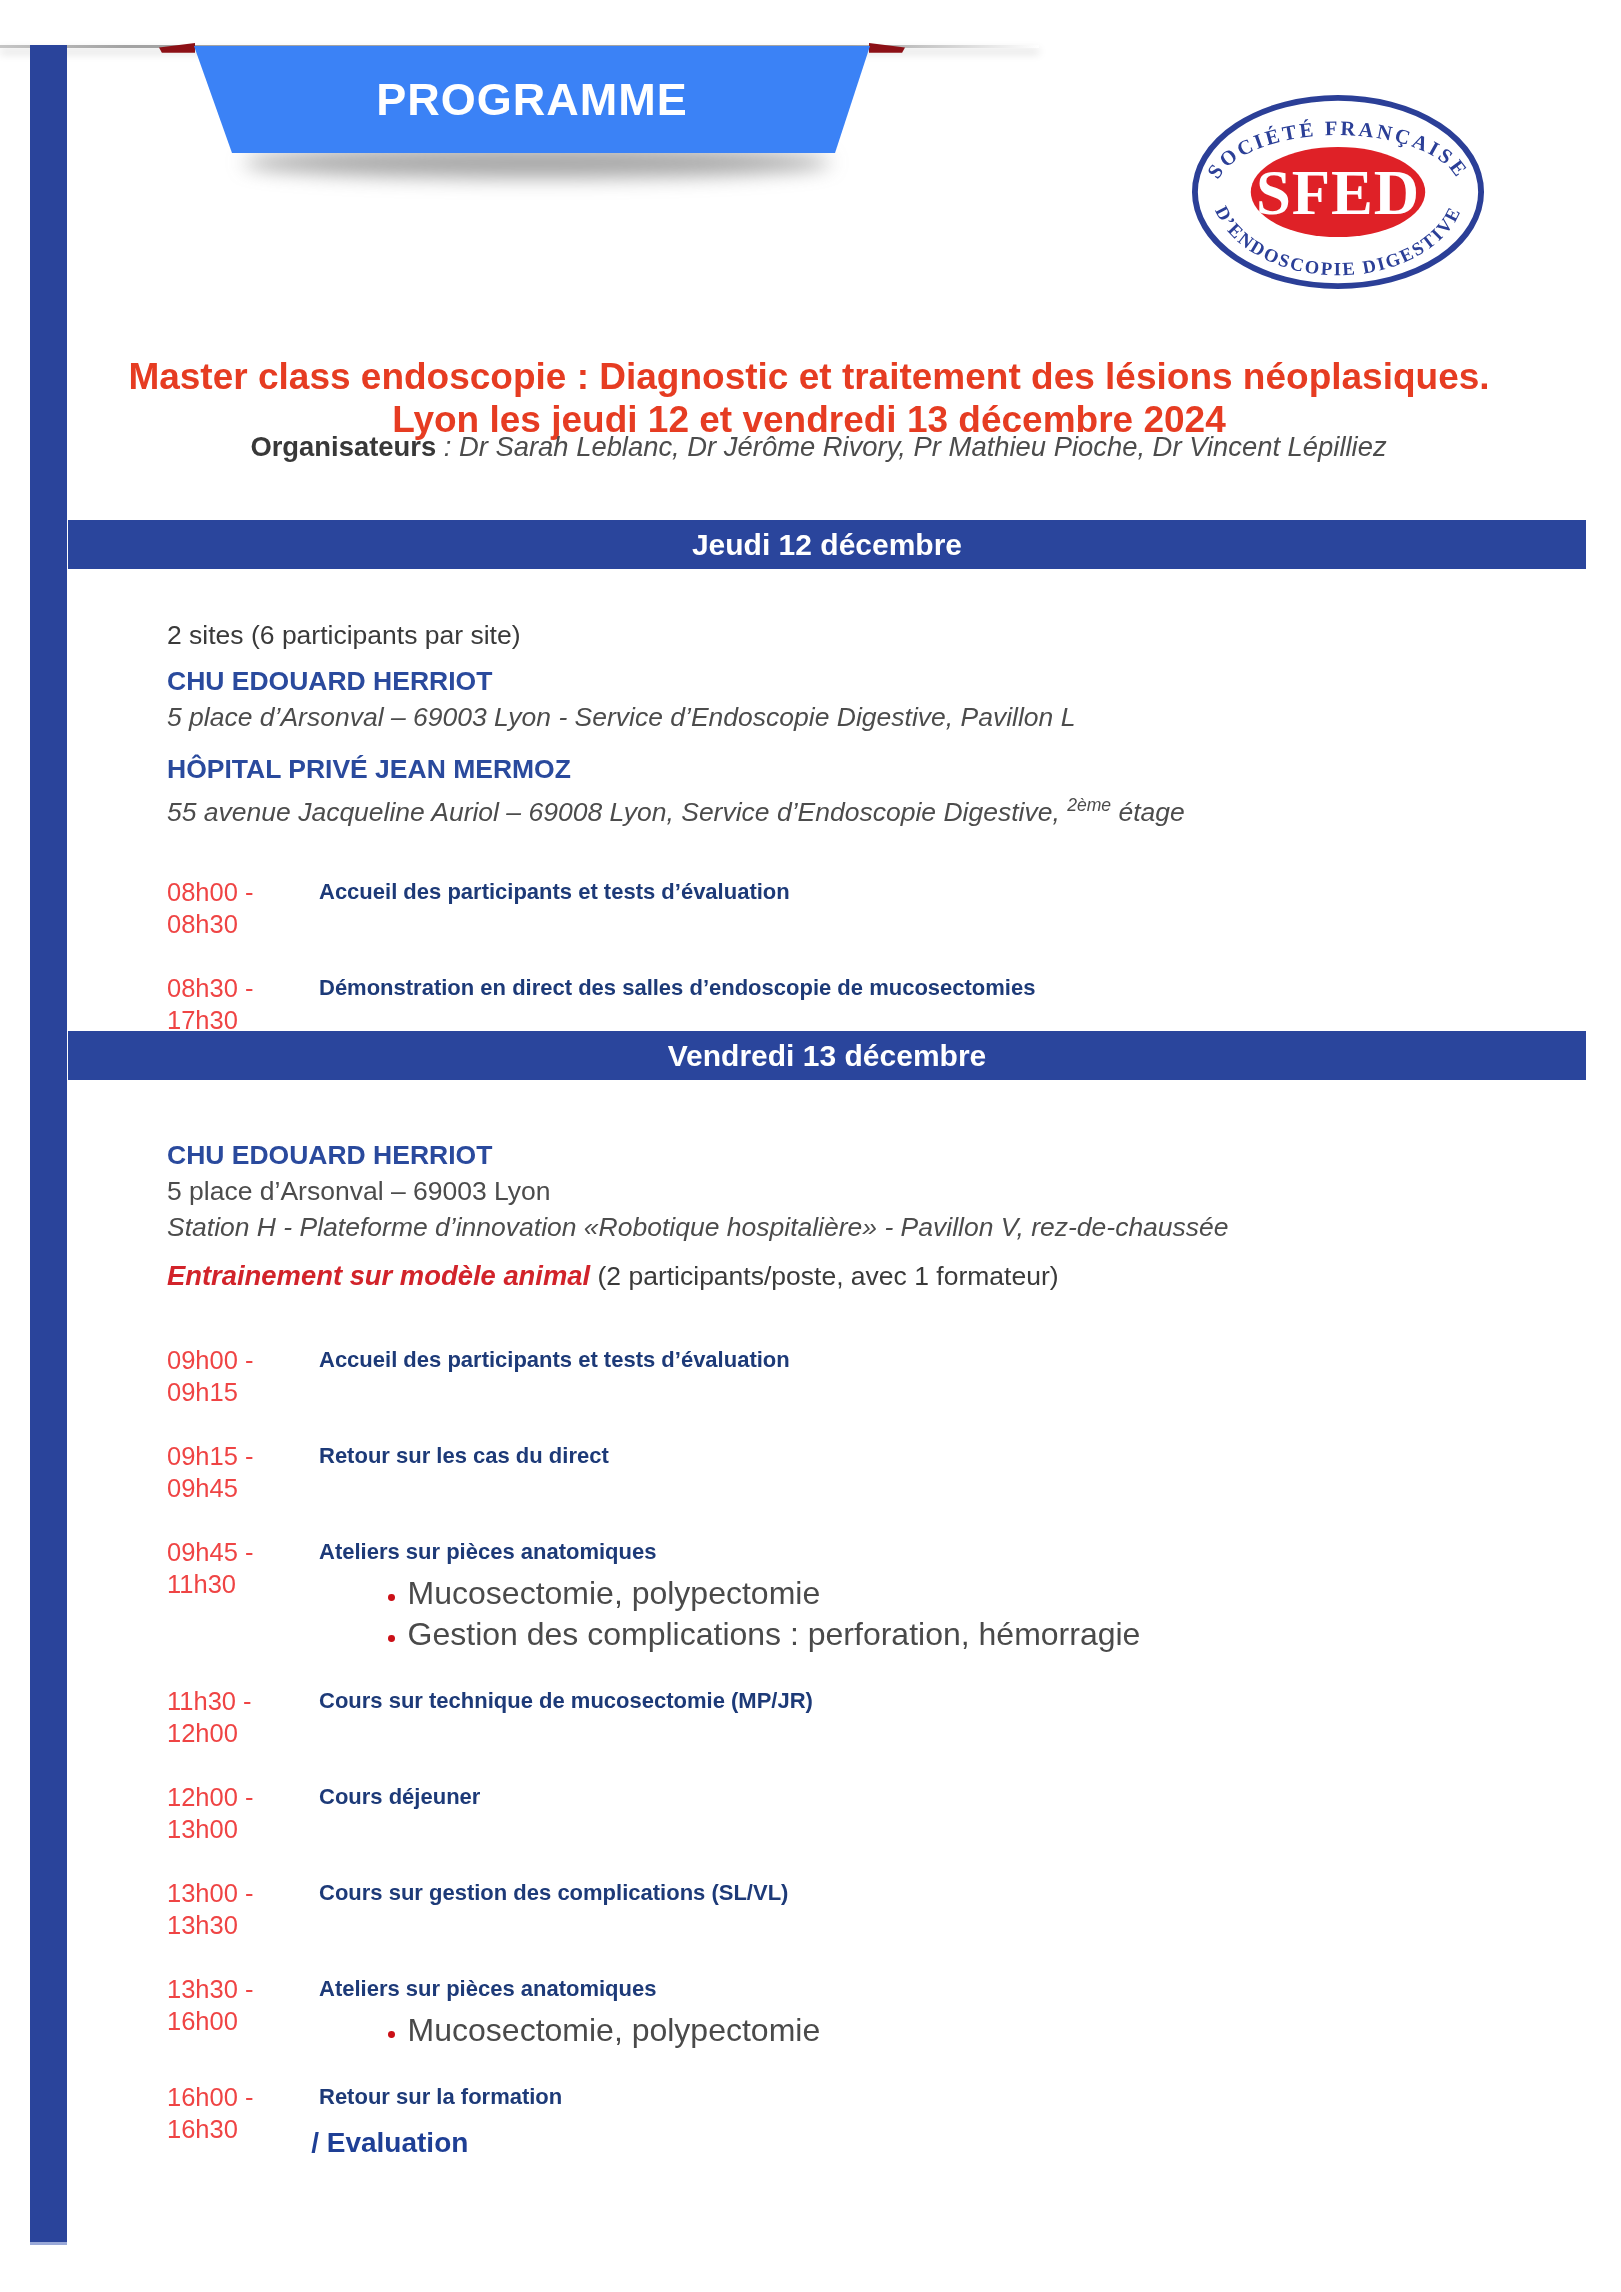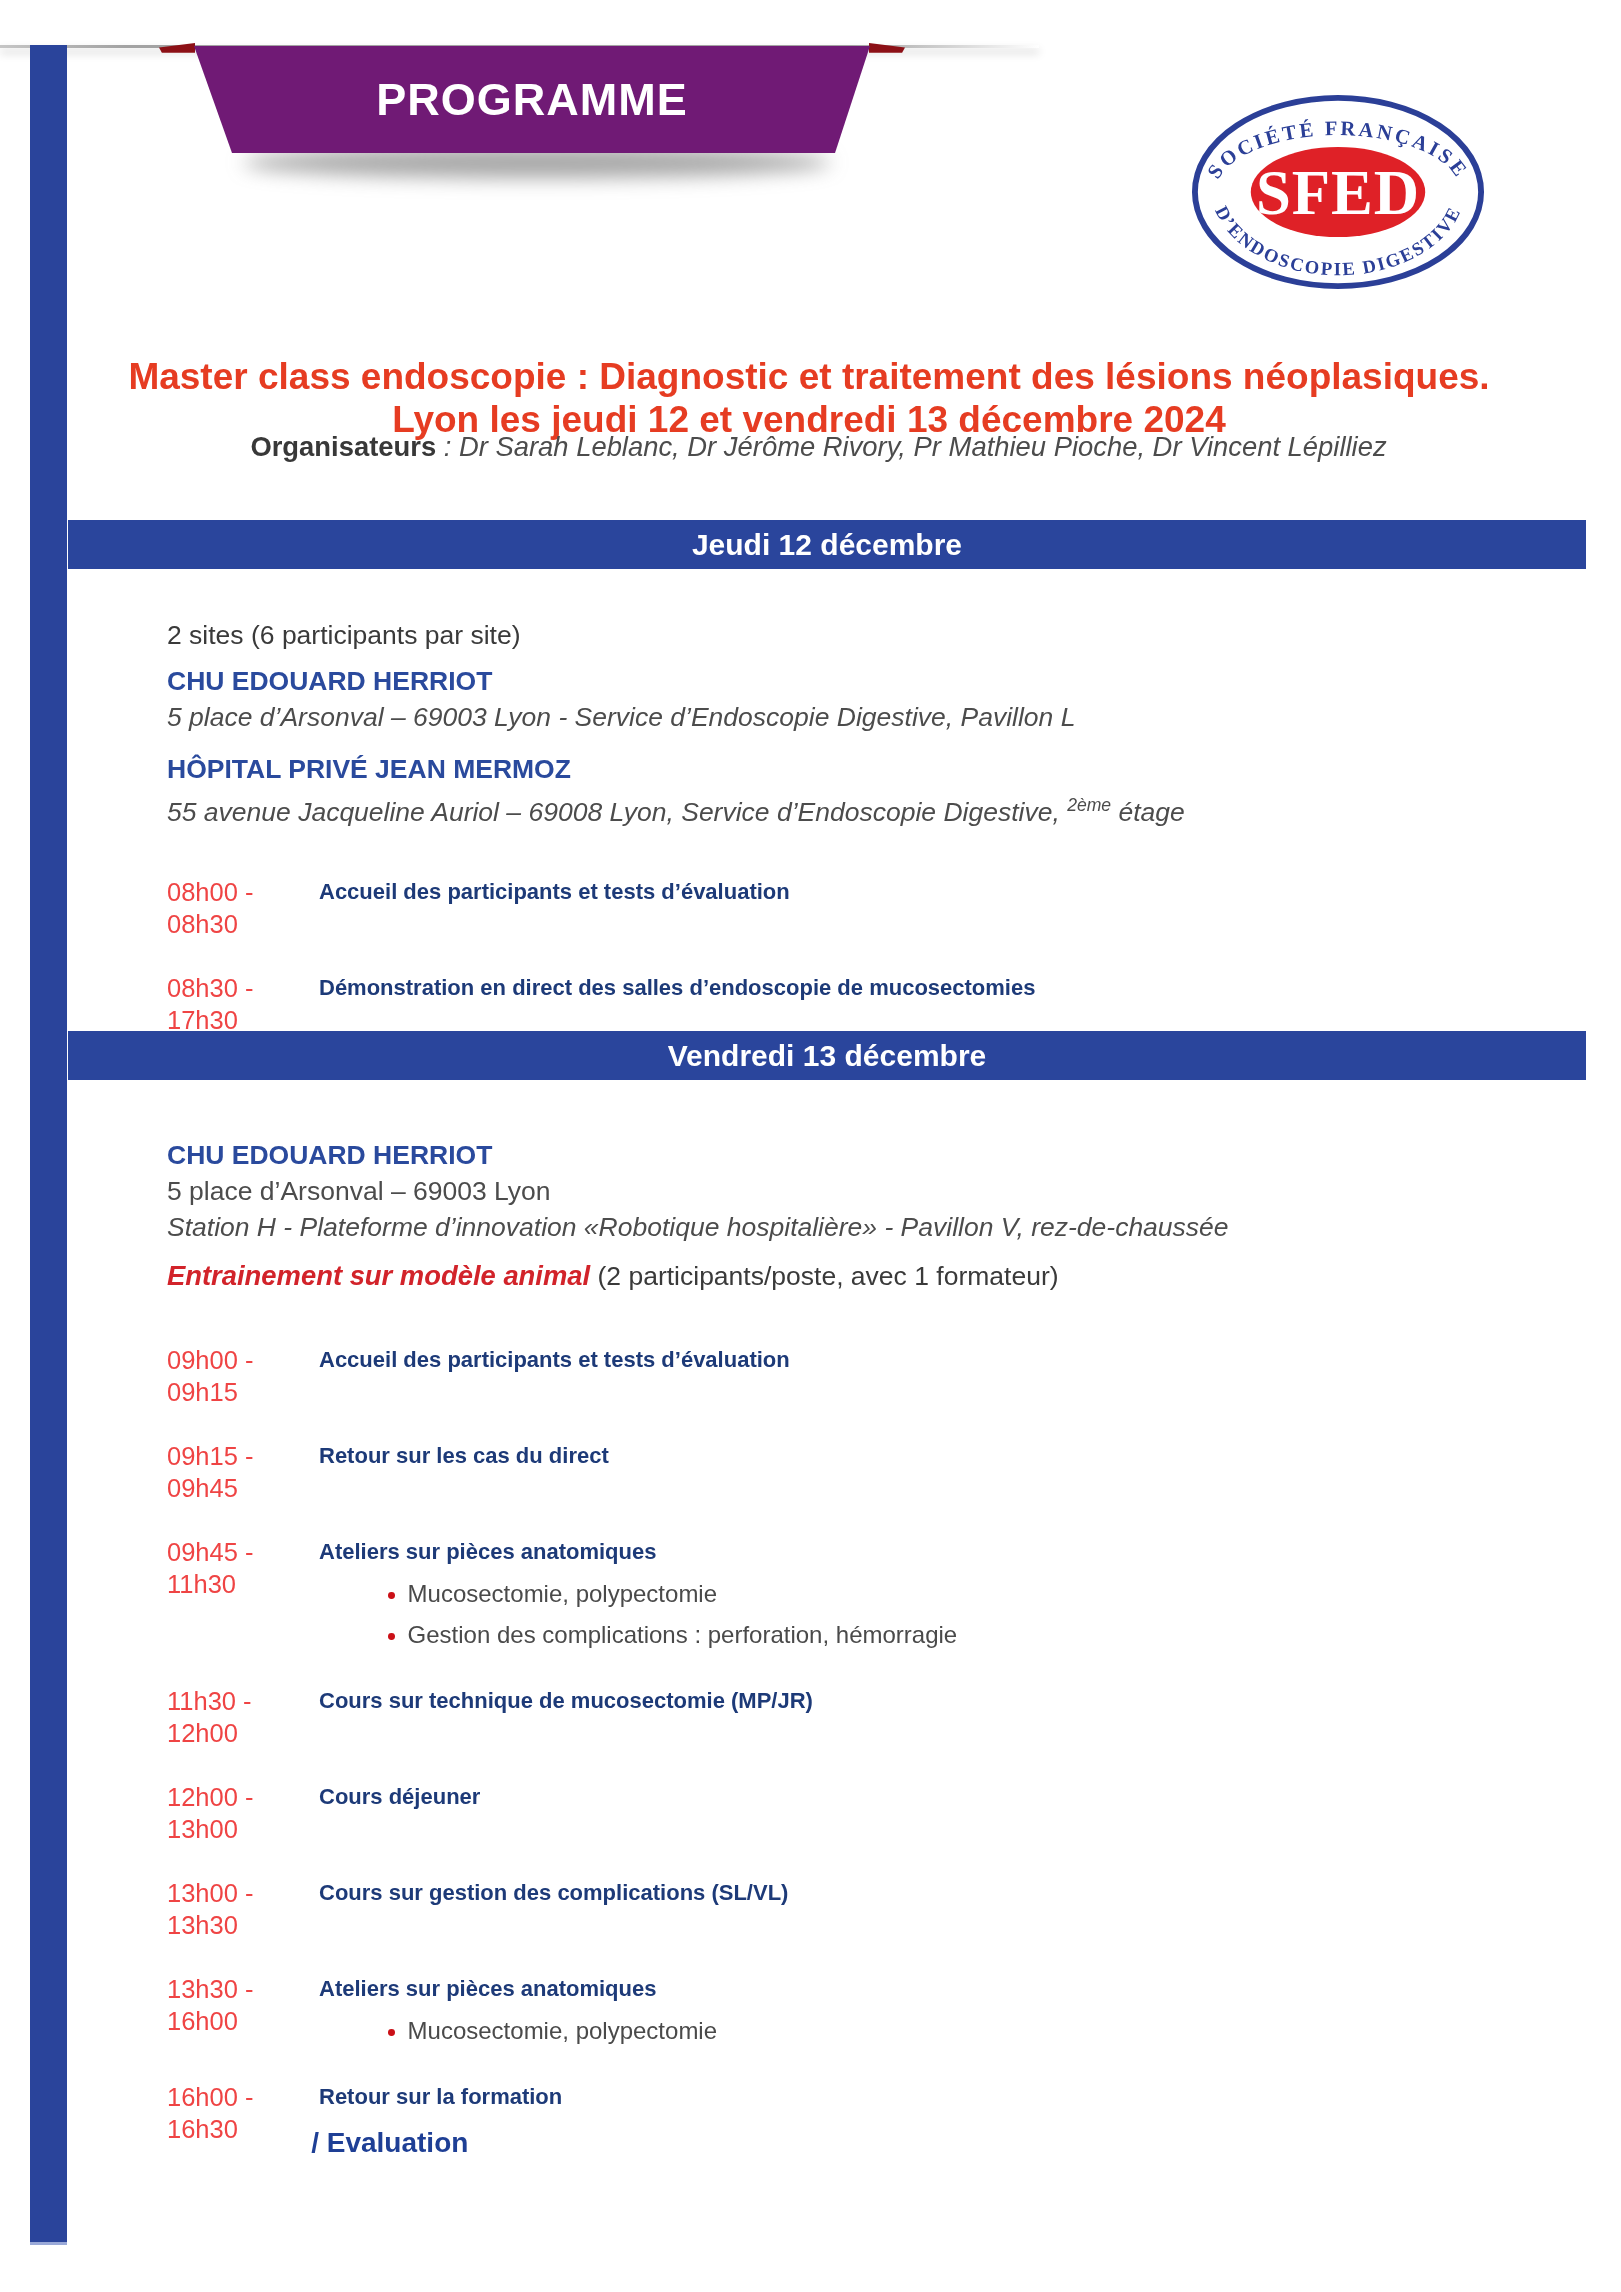--- a/index.html
+++ b/index.html
@@ -15,21 +15,21 @@
   
   .side-bar{position:absolute;left:30px;top:45px;width:37px;height:2197px;
     background:#2a449b;border-bottom:3.9px solid #9aa9d8;z-index:1;}
 
   
   .ribbon-shadow{position:absolute;left:243px;top:147px;width:588px;height:31px;
     background:rgba(95,95,95,.55);border-radius:50%;filter:blur(9.8px);z-index:1;}
   .ribbon-fold{position:absolute;top:43px;width:36px;height:9.8px;background:#8c1016;z-index:2;}
   .ribbon-fold.left{left:159px;clip-path:polygon(0 45%,100% 0,100% 100%,8% 100%);}
   .ribbon-fold.right{left:869px;clip-path:polygon(0 0,100% 45%,92% 100%,0 100%);}
-  .ribbon-body{position:absolute;left:194px;top:46px;width:676px;height:107px;background:#701a75;
+  .ribbon-body{position:absolute;left:194px;top:46px;width:676px;height:107px;background:#3b82f6;
     clip-path:polygon(0 0,100% 0,calc(100% - 35px) 100%,38px 100%);
     display:flex;align-items:center;justify-content:center;z-index:3;}
   .ribbon-body span{color:#ffffff;font-size:45px;font-weight:bold;letter-spacing:1px;}
 
   
   .logo{position:absolute;left:1191px;top:94px;z-index:2;}
   .logo-arc{font-family:"Liberation Serif",serif;font-weight:bold;fill:#2b3f97;
     font-size:21px;letter-spacing:3px;}
   .logo-arc-b{font-size:19px;letter-spacing:2px;}
   .logo-acronym{font-family:"Liberation Serif",serif;font-weight:bold;fill:#ffffff;
@@ -63,21 +63,21 @@
   .training{font-size:26.5px;line-height:33px;margin-top:15.7px;color:#3a3a3a;}
   .training .training-label{color:#d2232a;font-weight:bold;font-size:27.4px;font-style:italic;}
 
   .schedule{margin-top:47px;}
   #day2-content .schedule{margin-top:51px;}
   .row{display:flex;align-items:flex-start;margin-bottom:32px;}
   .row.has-bullets{margin-top:13.7px;margin-bottom:35px;}
   .time{flex:none;width:152px;color:#ef4444;font-weight:normal;font-size:25.5px;line-height:32px;}
   .row-main{flex:1;}
   .row-title{color:#1d3a78;font-weight:bold;font-size:22px;line-height:32px;}
-  .bullet{margin-top:9.8px;margin-left:69px;color:#4a4a4a;font-size:24px;line-height:31px;}
+  .bullet{margin-top:9.8px;margin-left:69px;color:#4a4a4a;font-size:32px;line-height:31px;}
   .dot{display:inline-block;width:6.9px;height:6.9px;border-radius:50%;background:#cb1017;
     margin-right:12.7px;vertical-align:2.9px;}
   .row-extra{margin-top:13.7px;margin-left:-7.8px;color:#1e3f95;font-weight:bold;font-size:28px;line-height:32px;}
 </style>
 </head>
 <body>
 
 <div class="page">
 
   <div class="page-edge"></div>

